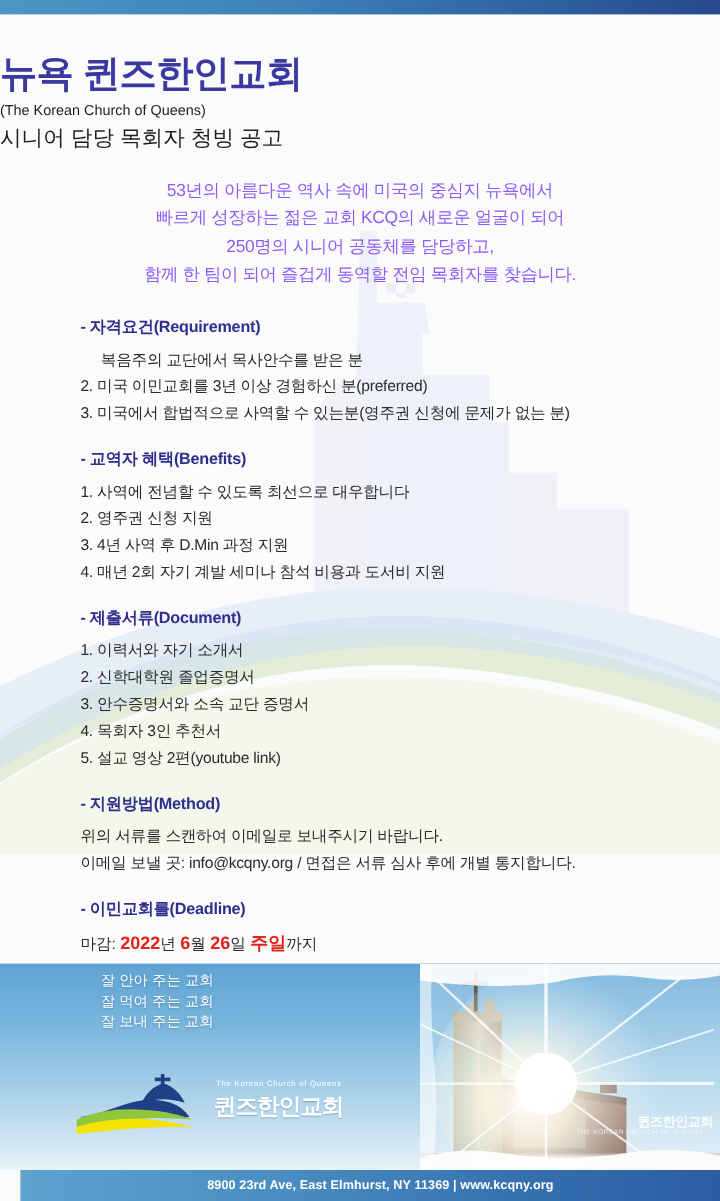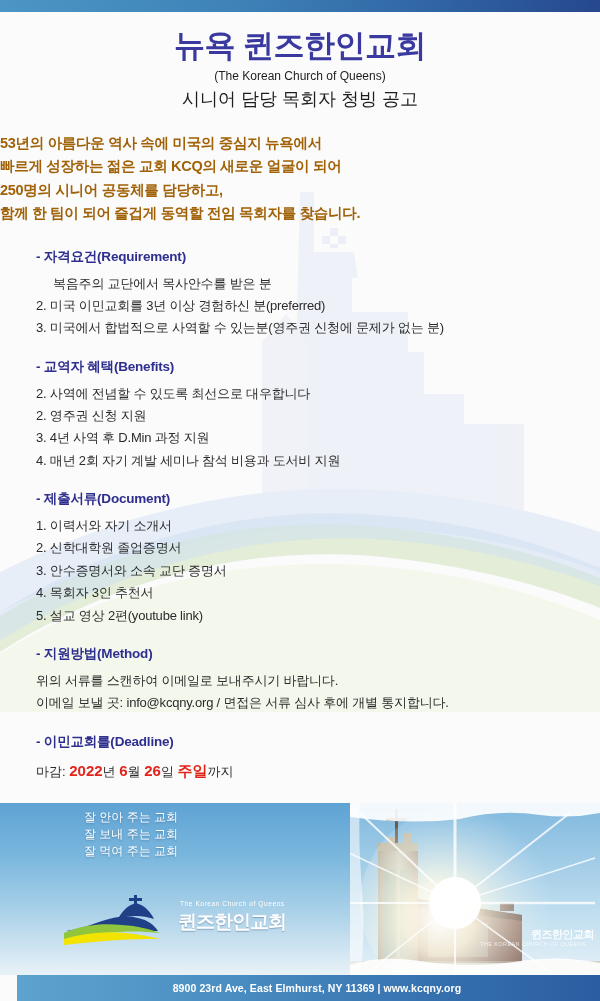--- a/index.html
+++ b/index.html
@@ -39,22 +39,22 @@
 
   
   .content {
     position: absolute;
     left: 0; top: 0;
     width: 600px;
     z-index: 3;
   }
 
   .title-block {
-    text-align: center;
     padding-top: 28px;
+    margin-top: 16px;
   }
   .title-ko {
     color: #3a39a0;
     font-size: 31px;
     font-weight: bold;
     letter-spacing: -0.5px;
     line-height: 1.15;
   }
   .title-en {
     color: #1d1d1d;
@@ -63,32 +63,32 @@
     margin-top: 3px;
   }
   .title-sub {
     color: #1d1d1d;
     font-size: 18px;
     line-height: 1.5;
     margin-top: 1px;
   }
 
   .intro {
-    text-align: left;
+    text-align: center;
     margin-top: 19px;
-    color: #a16207;
+    color: #8b5cf6;
     font-size: 14.5px;
-    font-weight: bold;
+    font-weight: normal;
     line-height: 1.62;
     letter-spacing: -0.3px;
   }
 
   .sections {
     margin-top: 22px;
-    padding-left: 36px;
+    padding-left: 67px;
     padding-right: 30px;
   }
   .section { margin-bottom: 18px; }
   .section-head {
     color: #2e2e8f;
     font-size: 13.5px;
     font-weight: bold;
     letter-spacing: -0.2px;
     margin-bottom: 7px;
   }
@@ -231,21 +231,21 @@
 
       <div class="section">
         <div class="section-head">- 자격요건(Requirement)</div>
         <div class="line indent">복음주의 교단에서 목사안수를 받은 분</div>
         <div class="line">2. 미국 이민교회를 3년 이상 경험하신 분(preferred)</div>
         <div class="line">3. 미국에서 합법적으로 사역할 수 있는분(영주권 신청에 문제가 없는 분)</div>
       </div>
 
       <div class="section">
         <div class="section-head">- 교역자 혜택(Benefits)</div>
-        <div class="line">2. 사역에 전념할 수 있도록 최선으로 대우합니다</div>
+        <div class="line">1. 사역에 전념할 수 있도록 최선으로 대우합니다</div>
         <div class="line">2. 영주권 신청 지원</div>
         <div class="line">3. 4년 사역 후 D.Min 과정 지원</div>
         <div class="line">4. 매년 2회 자기 계발 세미나 참석 비용과 도서비 지원</div>
       </div>
 
       <div class="section">
         <div class="section-head">- 제출서류(Document)</div>
         <div class="line">1. 이력서와 자기 소개서</div>
         <div class="line">2. 신학대학원 졸업증명서</div>
         <div class="line">3. 안수증명서와 소속 교단 증명서</div>
@@ -332,22 +332,22 @@
         <path d="M0 172 h250 v-12 q-40 -8 -80 -2 q-50 8 -100 0 q-40 -6 -70 4 z" fill="#ffffff" opacity="0.9"></path>
         <path d="M0 0 v172 h10 q6 -40 2 -86 q-4 -50 -2 -86 z" fill="#ffffff" opacity="0.55"></path>
       </g>
     </svg>
 
     <div class="photo-label-ko">퀸즈한인교회</div>
     <div class="photo-label-en">THE KOREAN CHURCH OF QUEENS</div>
 
     <div class="slogan">
       <div>잘 안아 주는 교회</div>
+      <div>잘 먹여 주는 교회</div>
       <div>잘 보내 주는 교회</div>
-      <div>잘 먹여 주는 교회</div>
     </div>
 
     <div class="logo">
       <svg width="230" height="55" viewBox="0 0 230 55" xmlns="http://www.w3.org/2000/svg">
         <path d="M4 36 C 18 34, 28 30, 40 26 C 52 22, 64 20, 76 23 C 86 25, 92 30, 96 36 Z" fill="#1f3f86"></path>
         <path d="M56 24 C 60 16, 66 10, 74 8 C 82 10, 88 16, 92 24 C 86 22, 80 21, 74 21 C 68 21, 62 22, 56 24 Z" fill="#1f3f86"></path>
         <rect x="72" y="0" width="3" height="12" fill="#1f3f86"></rect>
         <rect x="67" y="3" width="13" height="3" fill="#1f3f86"></rect>
         <path d="M2 38 C 20 30, 40 28, 60 30 C 76 31, 88 34, 98 38 C 86 37, 72 36, 58 37 C 38 38, 20 41, 2 44 Z" fill="#8fc63d"></path>
         <path d="M2 44 C 22 38, 44 36, 64 38 C 80 40, 90 42, 98 44 C 84 44, 70 44, 56 45 C 38 46, 20 48, 2 50 Z" fill="#f2e300"></path>

